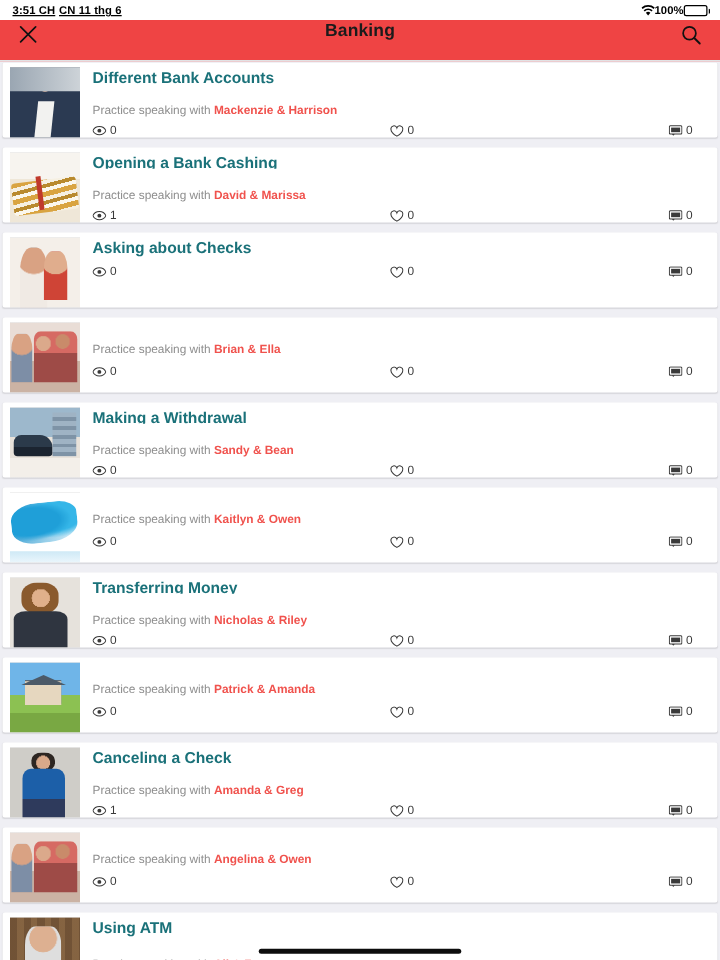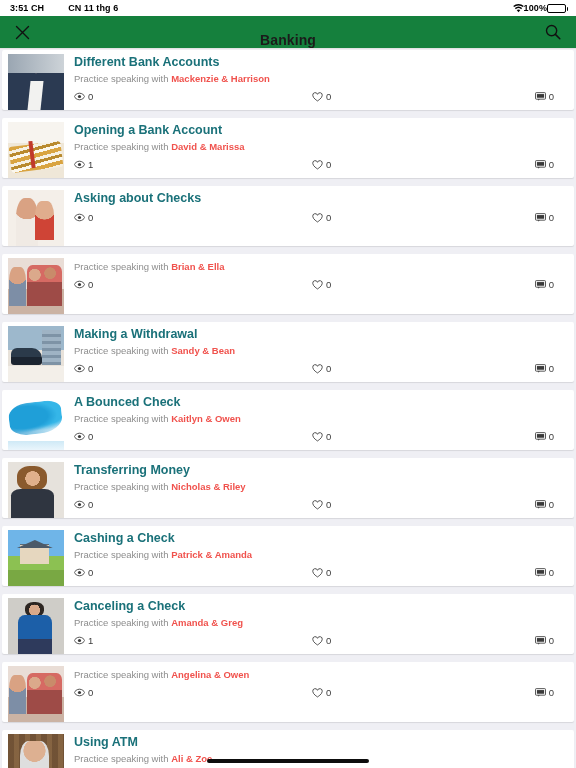--- a/index.html
+++ b/index.html
@@ -22,21 +22,21 @@
     display: flex;
     align-items: center;
     justify-content: space-between;
     padding: 0 10px;
     font-size: 9px;
     color: #000;
     font-weight: 600;
     letter-spacing: 0.1px;
     box-sizing: border-box;
   }
-  .status-left { display: flex; align-items: center; gap: 24px; }
+  .status-left { display: flex; align-items: center; gap: 3px; text-decoration: underline; }
   .status-right { display: flex; align-items: center; gap: 0; }
   .wifi-icon { display:inline-block; width: 11px; height: 9px; position: relative; }
   .wifi-icon svg { display:block; }
   .battery {
     display:inline-block;
     width: 19px; height: 9px;
     border: 1px solid #000;
     border-radius: 2px;
     position: relative;
     box-sizing: border-box;
@@ -48,23 +48,23 @@
     right:-3px; top:2.5px;
     width:1.5px; height:3.5px;
     background:#000;
     border-radius: 0 1px 1px 0;
   }
   .battery .fill { background:#000; width:100%; height:100%; border-radius:1px; }
 
   
   .nav-bar {
     height: 33px;
-    background: #15803d;
+    background: #ef4444;
     display: flex;
-    align-items: flex-end;
+    align-items: flex-start;
     position: relative;
     border-bottom: 1px solid #e2e2e4;
     box-sizing: border-box;
   }
   .nav-close {
     position: absolute;
     left: 8px;
     width: 28px; height: 28px;
     display: flex; align-items: center; justify-content: center;
     cursor: pointer;
@@ -133,21 +133,21 @@
     line-height: 15px;
     margin-top: 1px;
     white-space: nowrap;
     overflow: hidden;
     text-overflow: ellipsis;
   }
   .subtitle {
     font-size: 9.5px;
     color: #8d8d8d;
     line-height: 13px;
-    margin-top: 2px;
+    margin-top: 15px;
     white-space: nowrap;
   }
   .subtitle .names {
     color: #f0524d;
     font-weight: 700;
   }
   .stats {
     margin-top: 5px;
     display: flex;
     align-items: center;
@@ -416,21 +416,21 @@
           <span class="val">0</span>
         </span>
       </div>
     </div>
   </div>
     <div class="card">
     <div class="thumb">
         <div class="art art-books"></div>
       </div>
     <div class="body">
-      <div class="title">Opening a Bank Account</div>
+      <div class="title">Opening a Bank Cashing</div>
       <div class="subtitle">
         <span class="prefix">Practice speaking with </span><span class="names">David &amp; Marissa</span>
       </div>
       <div class="stats">
         <span class="stat views">
           <span>
             <svg width="11" height="9" viewBox="0 0 14 10">
               <path d="M7 .8C3.6.8 1.1 3.4.4 5c.7 1.6 3.2 4.2 6.6 4.2S12.9 6.6 13.6 5C12.9 3.4 10.4.8 7 .8z" fill="none" stroke="#3a3a3a" stroke-width="1.1"></path>
               <circle cx="7" cy="5" r="2" fill="#3a3a3a"></circle>
             </svg>
@@ -572,21 +572,20 @@
           <span class="val">0</span>
         </span>
       </div>
     </div>
   </div>
     <div class="card">
     <div class="thumb">
         <div class="art art-blue-paint"></div>
       </div>
     <div class="body">
-      <div class="title">A Bounced Check</div>
       <div class="subtitle">
         <span class="prefix">Practice speaking with </span><span class="names">Kaitlyn &amp; Owen</span>
       </div>
       <div class="stats">
         <span class="stat views">
           <span>
             <svg width="11" height="9" viewBox="0 0 14 10">
               <path d="M7 .8C3.6.8 1.1 3.4.4 5c.7 1.6 3.2 4.2 6.6 4.2S12.9 6.6 13.6 5C12.9 3.4 10.4.8 7 .8z" fill="none" stroke="#3a3a3a" stroke-width="1.1"></path>
               <circle cx="7" cy="5" r="2" fill="#3a3a3a"></circle>
             </svg>
@@ -652,21 +651,20 @@
           <span class="val">0</span>
         </span>
       </div>
     </div>
   </div>
     <div class="card">
     <div class="thumb">
         <div class="art art-house"></div>
       </div>
     <div class="body">
-      <div class="title">Cashing a Check</div>
       <div class="subtitle">
         <span class="prefix">Practice speaking with </span><span class="names">Patrick &amp; Amanda</span>
       </div>
       <div class="stats">
         <span class="stat views">
           <span>
             <svg width="11" height="9" viewBox="0 0 14 10">
               <path d="M7 .8C3.6.8 1.1 3.4.4 5c.7 1.6 3.2 4.2 6.6 4.2S12.9 6.6 13.6 5C12.9 3.4 10.4.8 7 .8z" fill="none" stroke="#3a3a3a" stroke-width="1.1"></path>
               <circle cx="7" cy="5" r="2" fill="#3a3a3a"></circle>
             </svg>

